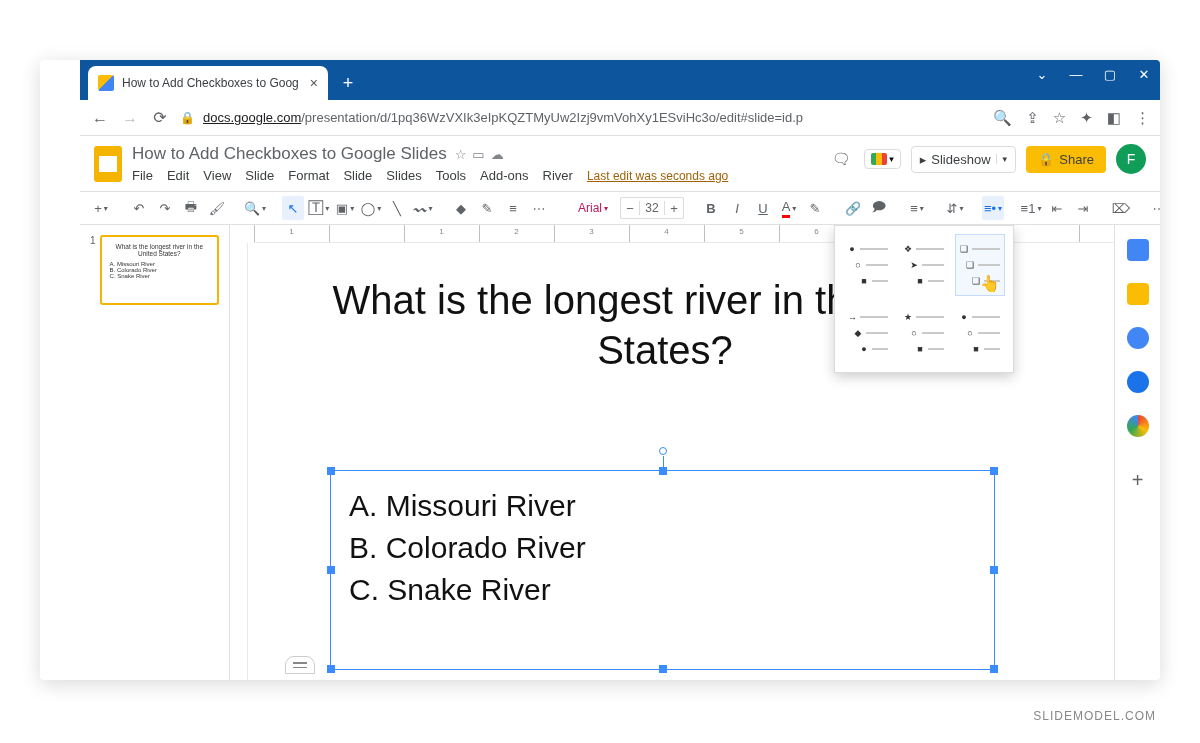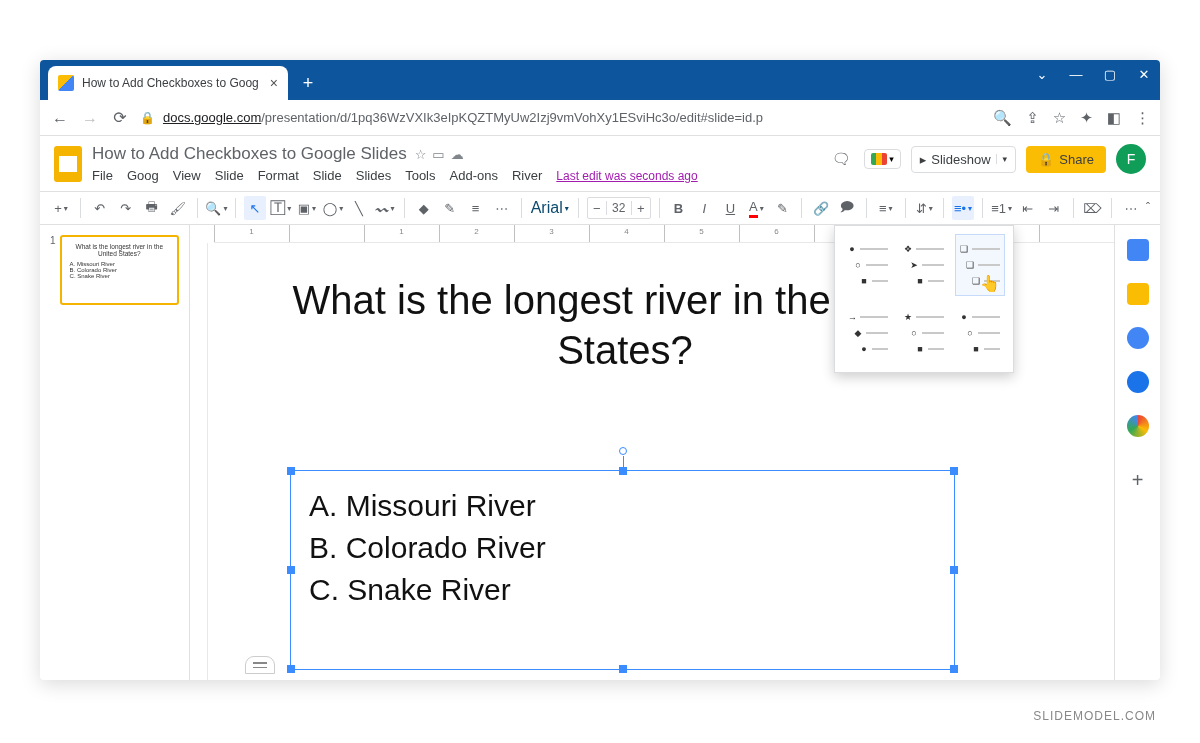--- a/index.html
+++ b/index.html
@@ -1,18 +1,18 @@
 <!DOCTYPE html>
 <html><head>
 <meta charset="utf-8">
 <style>
   * { box-sizing: border-box; margin: 0; padding: 0; font-family: Arial, sans-serif; }
   body { background: #fff; width: 1200px; height: 743px; position: relative; overflow: hidden; }
 
-  .frame { position: absolute; left: 40px; top: 60px; width: 1120px; height: 620px; box-shadow: 0 4px 20px rgba(0,0,0,.15); border-radius: 4px; background: #fff; overflow: hidden; display:flex; flex-direction:column; }
+  .frame { position: absolute; left: 40px; top: 60px; width: 1120px; height: 620px; box-shadow: 0 4px 20px rgba(0,0,0,.15); border-radius: 4px; background: #fff; overflow: hidden; display:flex; flex-direction:column;padding-left:40px; }
 
   
   .chrome-bar { height: 40px; background: #0d569e; display:flex; align-items:flex-end; padding-left: 8px; position:relative; }
   .tab { background:#fff; height:34px; border-radius:8px 8px 0 0; display:flex; align-items:center; padding:0 10px; gap:8px; width:240px; }
   .tab-favicon { width:16px; height:16px; background: linear-gradient(135deg,#fbbc05 50%,#4285f4 50%); border-radius:2px; }
   .tab-title { font-size:12px; color:#3c4043; white-space:nowrap; overflow:hidden; text-overflow:ellipsis; flex:1; }
   .tab-close { font-size:14px; color:#555; }
   .new-tab { width:28px; height:28px; display:flex; align-items:center; justify-content:center; color:#fff; font-size:18px; margin-left:6px; margin-bottom:3px; }
   .win-ctrls { position:absolute; right:8px; top:6px; display:flex; gap:18px; color:#fff; align-items:center; }
   .win-ctrls span { font-size:13px; display:inline-flex; width:16px; height:16px; align-items:center; justify-content:center; }
@@ -28,36 +28,36 @@
 
   
   .doc-header { padding:8px 14px 0 14px; display:flex; align-items:flex-start; gap:10px; }
   .slides-logo { width:28px; height:36px; background:#f4b400; border-radius:3px; position:relative; margin-top:2px; }
   .slides-logo::after { content:""; position:absolute; left:5px; right:5px; top:10px; bottom:10px; background:#fff; }
   .title-col { flex:1; }
   .title-row { display:flex; align-items:center; gap:8px;text-align:center; }
   .doc-title { font-size:17px; color:#5f6368; }
   .title-icons { display:flex; gap:6px; color:#80868b; font-size:13px; }
   .menu-row { display:flex; gap:14px; font-size:13px; color:#3c4043; margin-top:4px; align-items:center; }
-  .last-edit { color:#a21caf; text-decoration:underline; font-size:12px; }
+  .last-edit { color:#a16207; text-decoration:underline; font-size:12px; }
   .header-right { display:flex; align-items:center; gap:10px; }
   .hr-icon { width:26px; height:26px; display:flex; align-items:center; justify-content:center; color:#5f6368; font-size:15px; }
   .meet-badge { background:#fff; border:1px solid #dadce0; border-radius:4px; padding:3px 6px; display:flex; align-items:center; gap:2px; }
   .meet-sq { width:16px; height:12px; background:linear-gradient(90deg,#34a853 33%,#fbbc05 33% 66%,#ea4335 66%); border-radius:2px; }
   .slideshow-btn { border:1px solid #dadce0; border-radius:4px; padding:5px 8px; font-size:13px; color:#3c4043; display:flex; align-items:center; gap:5px; }
   .share-btn { background:#fbbc04; border-radius:4px; padding:6px 12px; font-size:13px; color:#3c4043; font-weight:500; display:flex; align-items:center; gap:5px; }
   .avatar { width:30px; height:30px; border-radius:50%; background:#0f9d58; color:#fff; display:flex; align-items:center; justify-content:center; font-size:14px; font-weight:500; }
 
   
   .toolbar { height:34px; border-top:1px solid #e0e0e0; border-bottom:1px solid #e0e0e0; margin-top:8px; display:flex; align-items:center; padding:0 10px; gap:4px; color:#5f6368; font-size:13px; position:relative; }
   .tb { min-width:22px; height:24px; display:flex; align-items:center; justify-content:center; border-radius:2px; cursor:default; padding:0 2px; }
   .tb.dd::after { content:"▾"; font-size:8px; margin-left:2px; }
   .tb.active { background:#e8f0fe; color:#1a73e8; }
   .sep { width:1px; height:20px; background:#dadce0; margin:0 4px; }
-  .font-sel { width:60px; border:none; font-size:16px; color:#0c4a6e; }
+  .font-sel { width:60px; border:none; font-size:12px; color:#be185d;margin-left:16px; }
   .size-box { display:flex; align-items:center; border:1px solid #dadce0; border-radius:2px; height:22px; }
   .size-box span { width:18px; text-align:center; font-size:13px; }
   .size-box .val { width:26px; border-left:1px solid #dadce0; border-right:1px solid #dadce0; font-size:12px; }
   .chev-up { margin-left:auto; font-size:12px; }
 
   
   .body-area { flex:1; display:flex; position:relative; overflow:hidden; }
   .thumbs { width:150px; border-right:1px solid #e0e0e0; padding:10px 10px; }
   .thumb-wrap { display:flex; gap:4px; }
   .thumb-num { font-size:10px; color:#5f6368; }
@@ -142,21 +142,21 @@
       <div class="title-row">
         <span class="doc-title">How to Add Checkboxes to Google Slides</span>
         <div class="title-icons">
           <span>☆</span>
           <span>▭</span>
           <span>☁</span>
         </div>
       </div>
       <div class="menu-row">
         <span>File</span>
-        <span>Goog</span>
+        <span>Edit</span>
         <span>View</span>
         <span>Slide</span>
         <span>Format</span>
         <span>Slide</span>
         <span>Slides</span>
         <span>Tools</span>
         <span>Add-ons</span>
         <span>River</span>
         <span class="last-edit">Last edit was seconds ago</span>
       </div>

